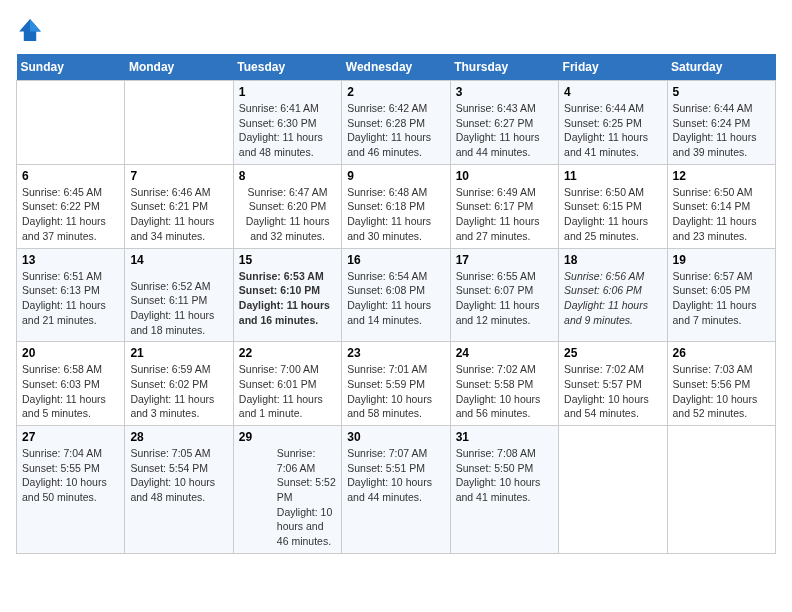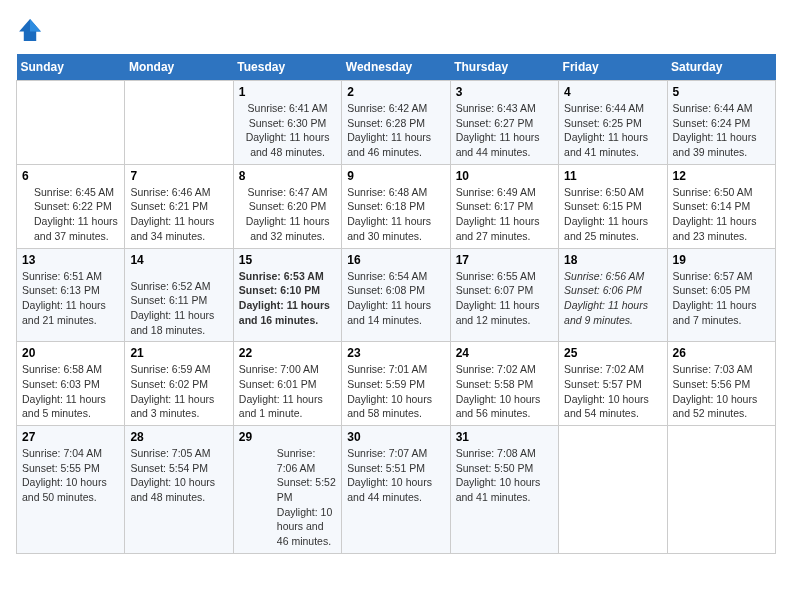--- a/index.html
+++ b/index.html
@@ -117,21 +117,21 @@
         <th>Friday</th>
         <th>Saturday</th>
       </tr>
   </thead>
   <tbody id="calendar-body">
   <tr>
         <td class="empty-cell"></td>
         <td class="empty-cell"></td>
         <td>
           <span class="day-num">1</span>
-          <div class="day-info" style="white-space: pre-line; text-align: center;">Sunrise: 6:41 AM
+          <div class="day-info" style="white-space: pre-line;">Sunrise: 6:41 AM
 Sunset: 6:30 PM
 Daylight: 11 hours and 48 minutes.</div>
         </td>
         <td>
           <span class="day-num">2</span>
           <div class="day-info" style="white-space: pre-line;">Sunrise: 6:42 AM
 Sunset: 6:28 PM
 Daylight: 11 hours and 46 minutes.</div>
         </td>
         <td>
@@ -149,21 +149,21 @@
         <td>
           <span class="day-num">5</span>
           <div class="day-info" style="white-space: pre-line;">Sunrise: 6:44 AM
 Sunset: 6:24 PM
 Daylight: 11 hours and 39 minutes.</div>
         </td>
       </tr>
       <tr>
         <td>
           <span class="day-num">6</span>
-          <div class="day-info" style="white-space: pre-line; margin-left: 12px;">Sunrise: 6:45 AM
+          <div class="day-info" style="white-space: pre-line;">Sunrise: 6:45 AM
 Sunset: 6:22 PM
 Daylight: 11 hours and 37 minutes.</div>
         </td>
         <td>
           <span class="day-num">7</span>
           <div class="day-info" style="white-space: pre-line;">Sunrise: 6:46 AM
 Sunset: 6:21 PM
 Daylight: 11 hours and 34 minutes.</div>
         </td>
         <td>

